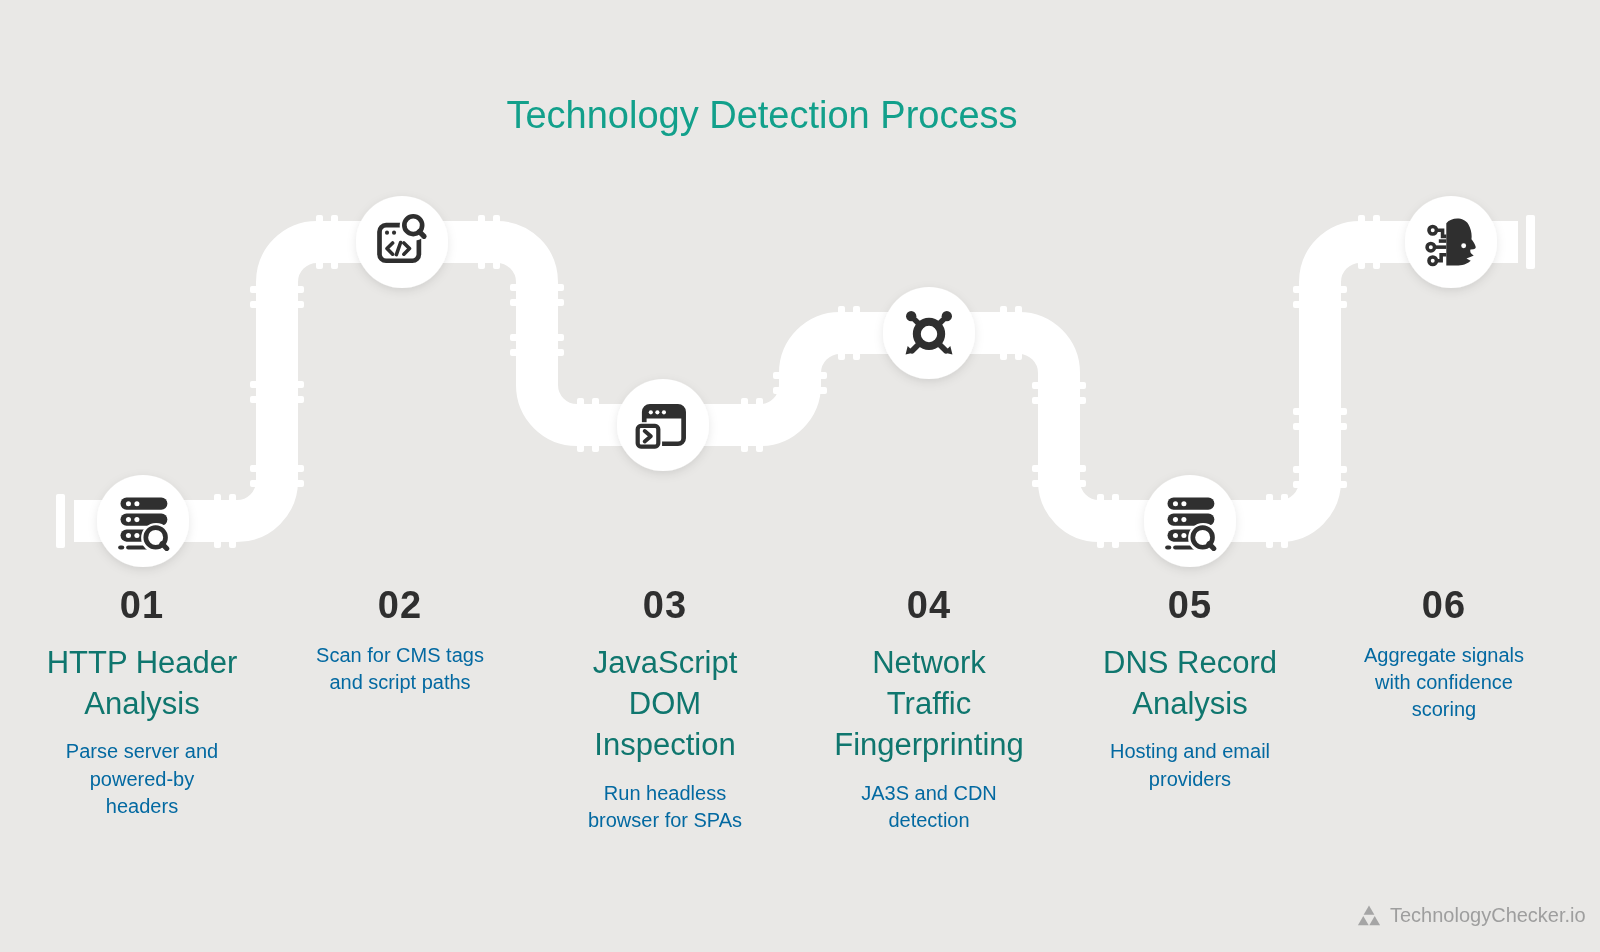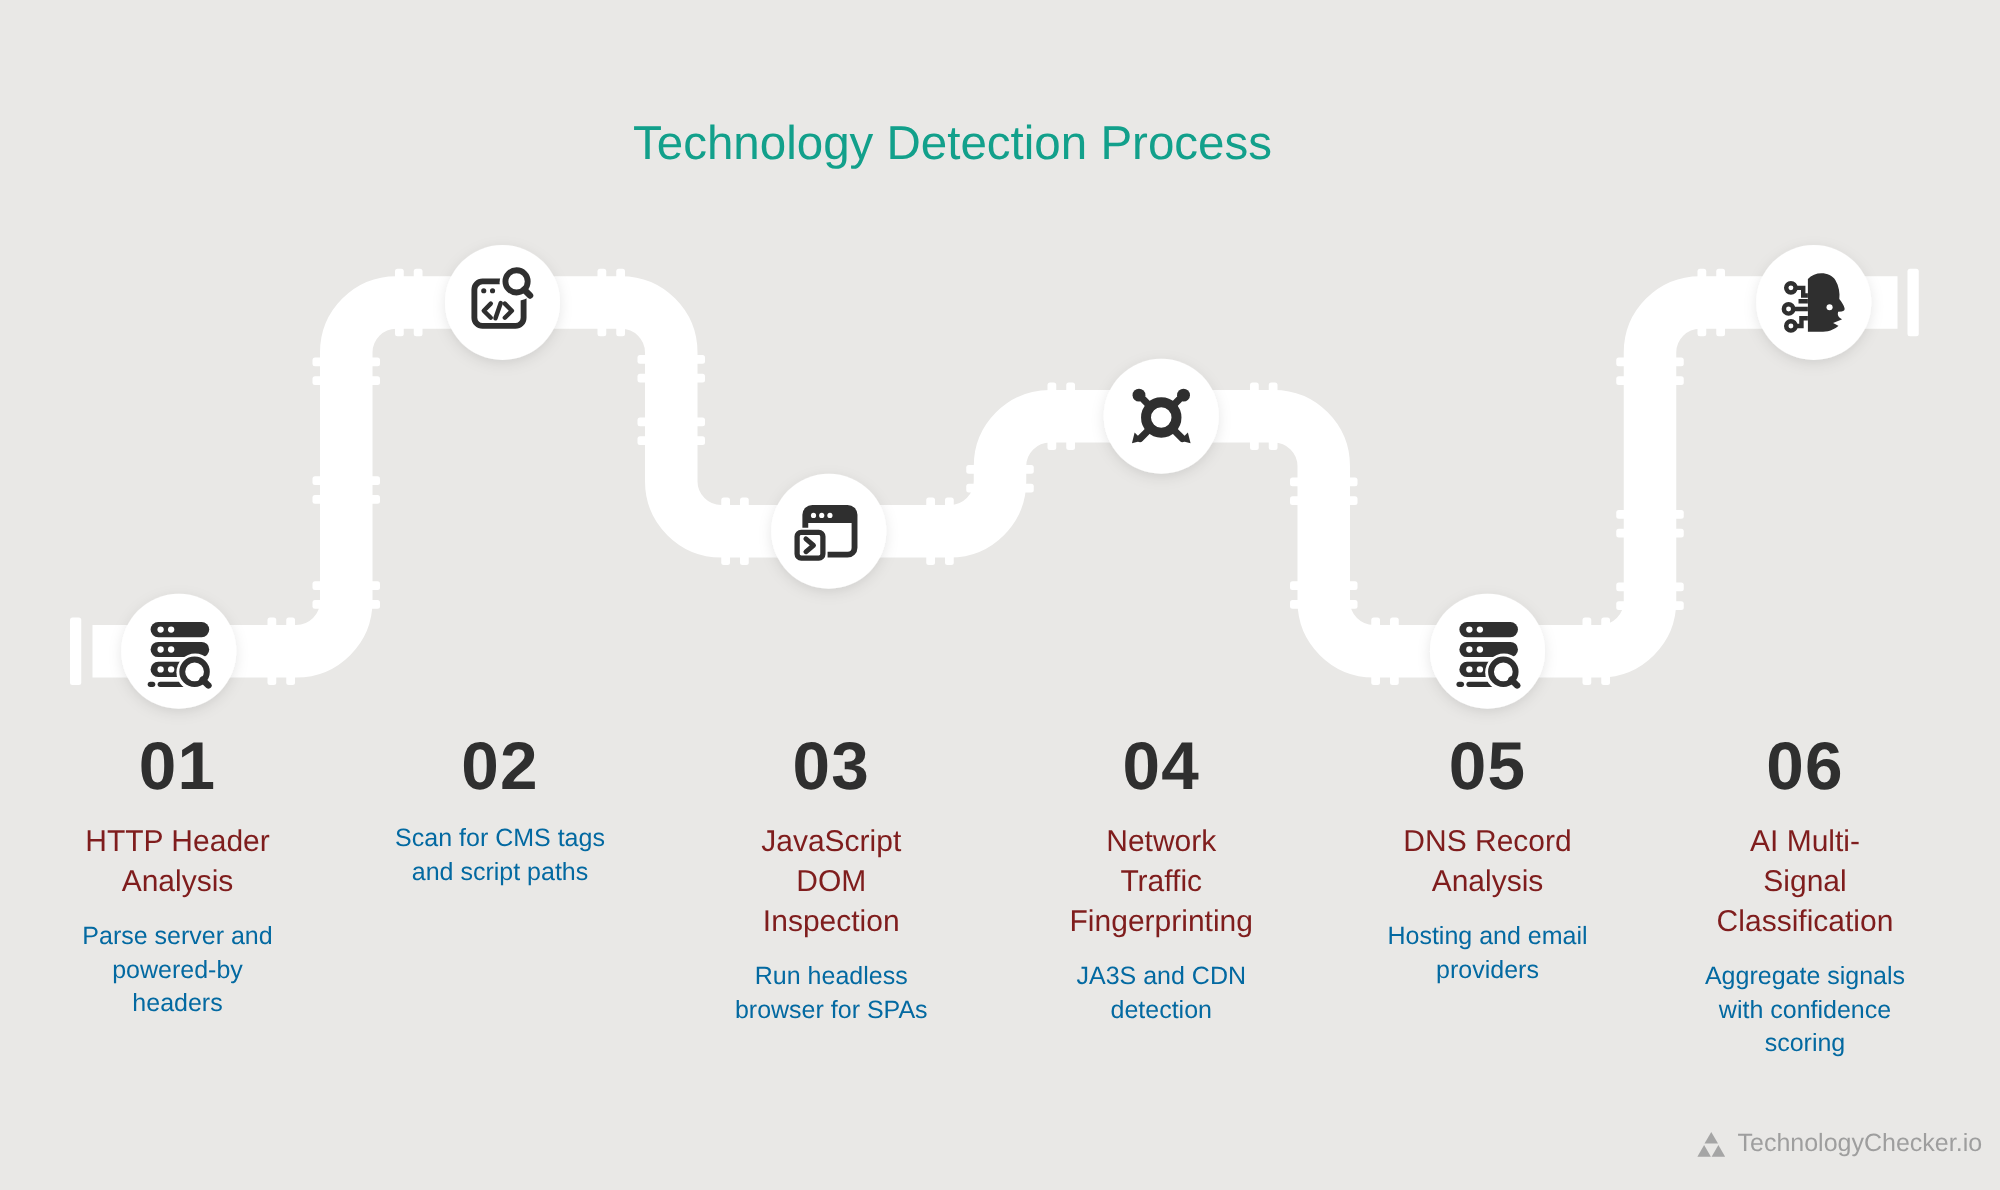--- a/index.html
+++ b/index.html
@@ -7,22 +7,22 @@
     width:1600px;height:952px;position:relative;overflow:hidden;
     background:#e9e8e6;
     font-family:"Liberation Sans",sans-serif;
   }
   .main-title{
     position:absolute;top:74px;left:762px;transform:translateX(-50%);
     font-size:38px;font-weight:500;color:#12a08b;white-space:nowrap;margin-top:20px;
   }
   .pipe-svg{position:absolute;left:0;top:0;}
   .step-col{position:absolute;top:586px;width:260px;text-align:center;}
-  .step-number{font-size:54px;font-weight:600;color:#2f2f2f;line-height:1;margin-bottom:18px;letter-spacing:1px;}
-  .step-title{font-size:24px;font-weight:500;color:#7f1d1d;line-height:1.33;white-space:pre-line;margin-bottom:14px;text-align:center;}
+  .step-number{font-size:38px;font-weight:600;color:#2f2f2f;line-height:1;margin-bottom:18px;letter-spacing:1px;}
+  .step-title{font-size:31px;font-weight:500;color:#0f766e;line-height:1.33;white-space:pre-line;margin-bottom:14px;text-align:center;}
   .step-desc{font-size:20px;font-weight:400;color:#0369a1;line-height:1.36;white-space:pre-line;}
   .brand-footer{
     position:absolute;top:901px;left:1356px;height:26px;
     display:flex;align-items:flex-end;gap:8px;
     color:#9e9e9e;font-size:20px;font-weight:500;
   }
 </style>
 </head>
 <body>
 
@@ -232,23 +232,20 @@
 </div>
 <div class="step-col" style="left:1060px">
   <div class="step-number">05</div>
   <div class="step-title">DNS Record
 Analysis</div>
   <div class="step-desc">Hosting and email
 providers</div>
 </div>
 <div class="step-col" style="left:1314px">
   <div class="step-number">06</div>
-  <div class="step-title">AI Multi-
-Signal
-Classification</div>
   <div class="step-desc">Aggregate signals
 with confidence
 scoring</div>
 </div>
 
 <div class="brand-footer">
   <svg width="26" height="23" viewBox="0 0 26 23">
     <g fill="#a5a5a5">
       <polygon points="13,1.5 18.4,10.8 7.6,10.8"></polygon>
       <polygon points="7.3,12 12.7,21.3 1.9,21.3"></polygon>

